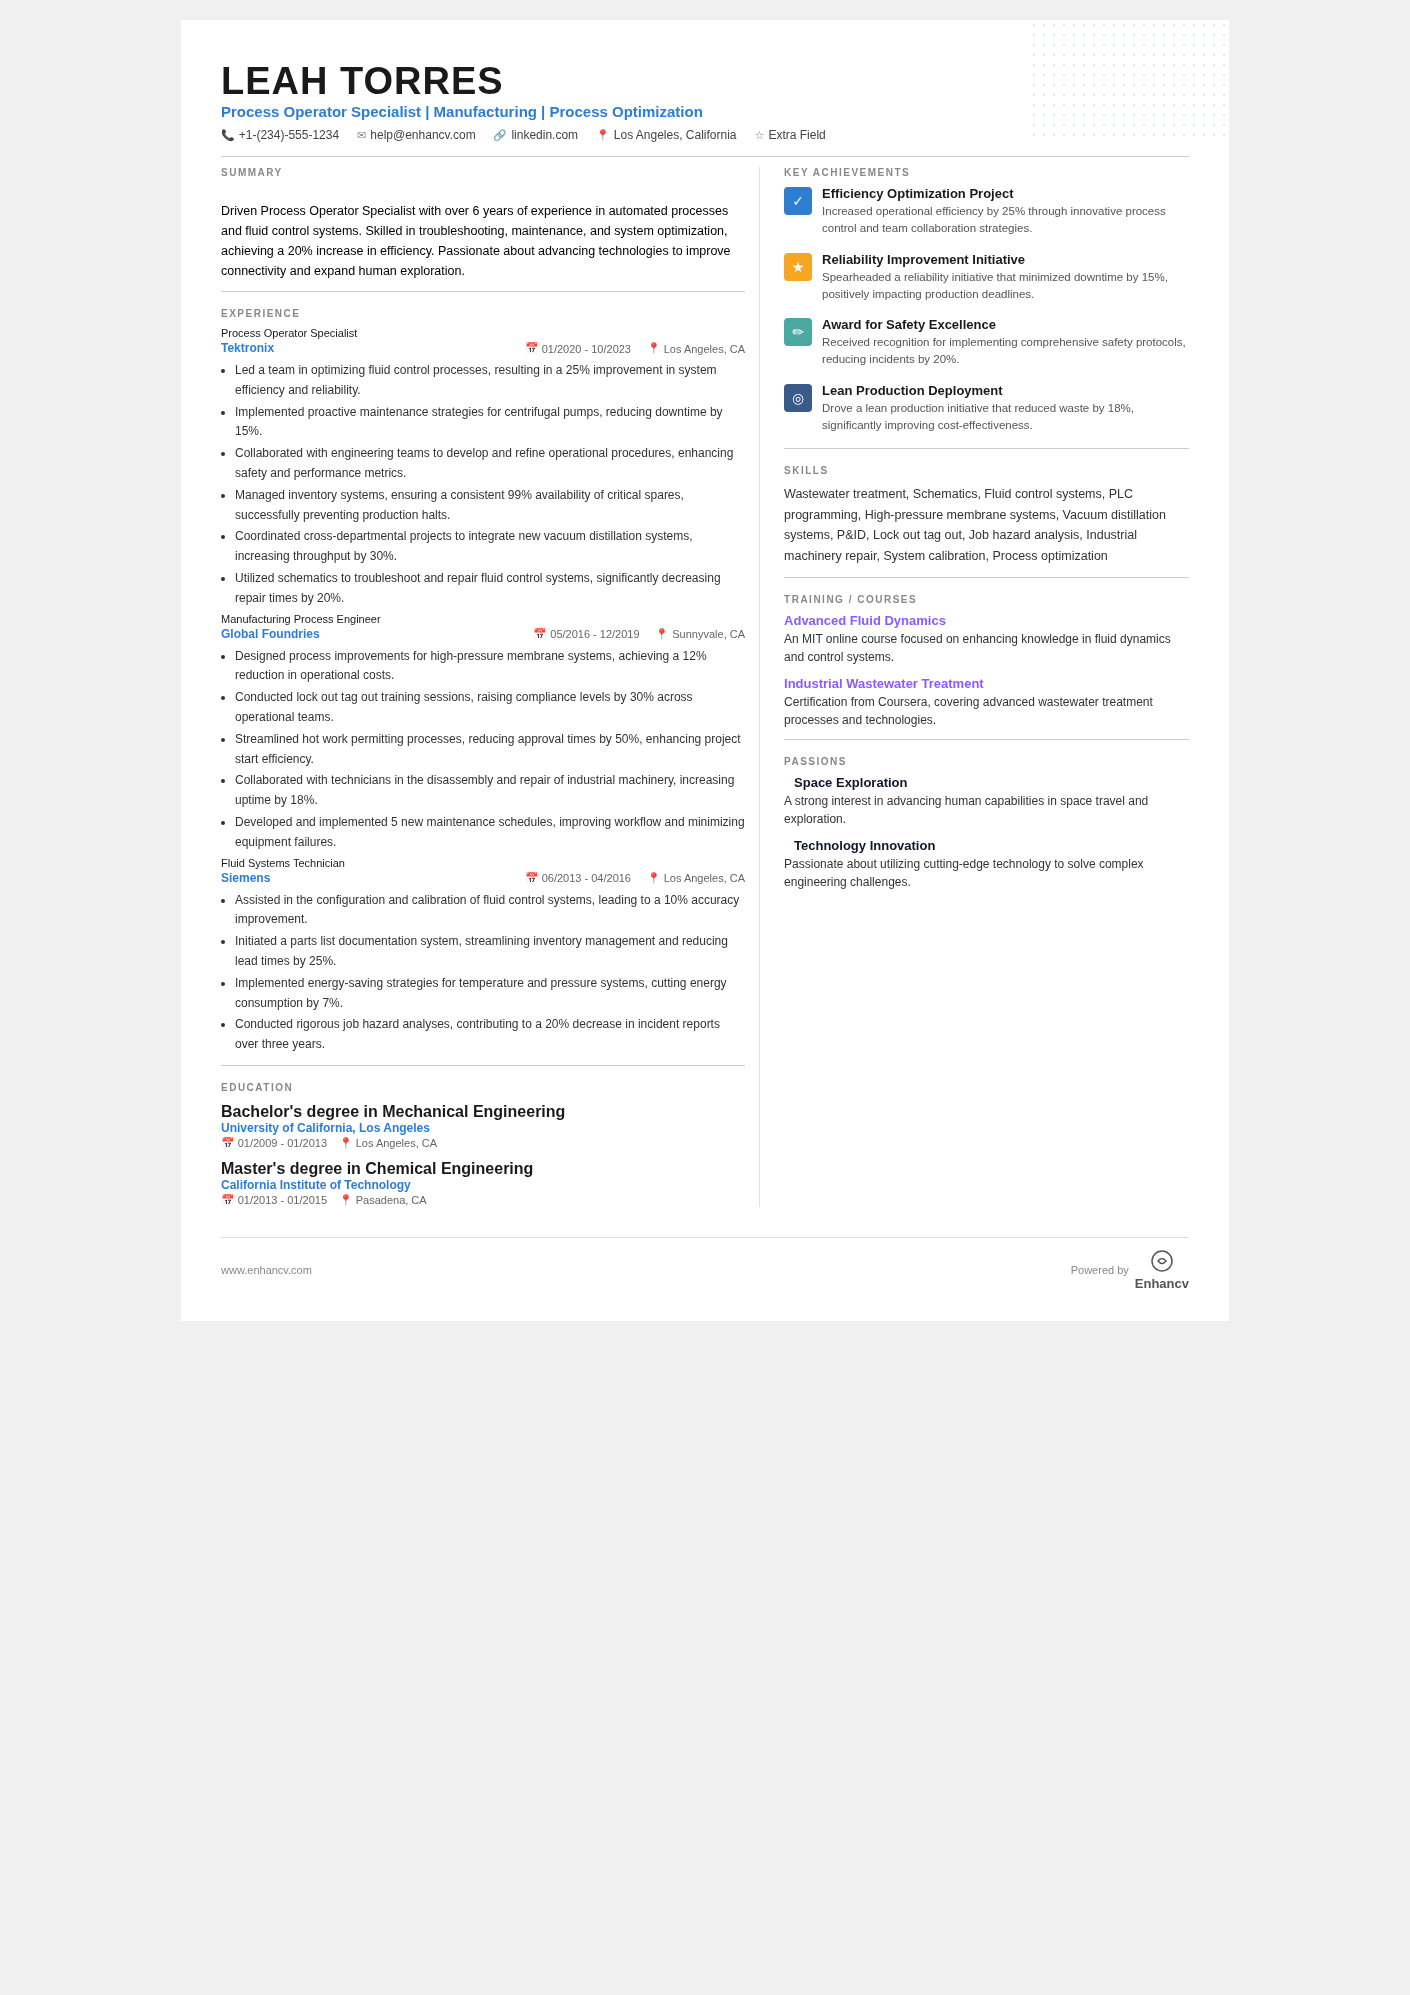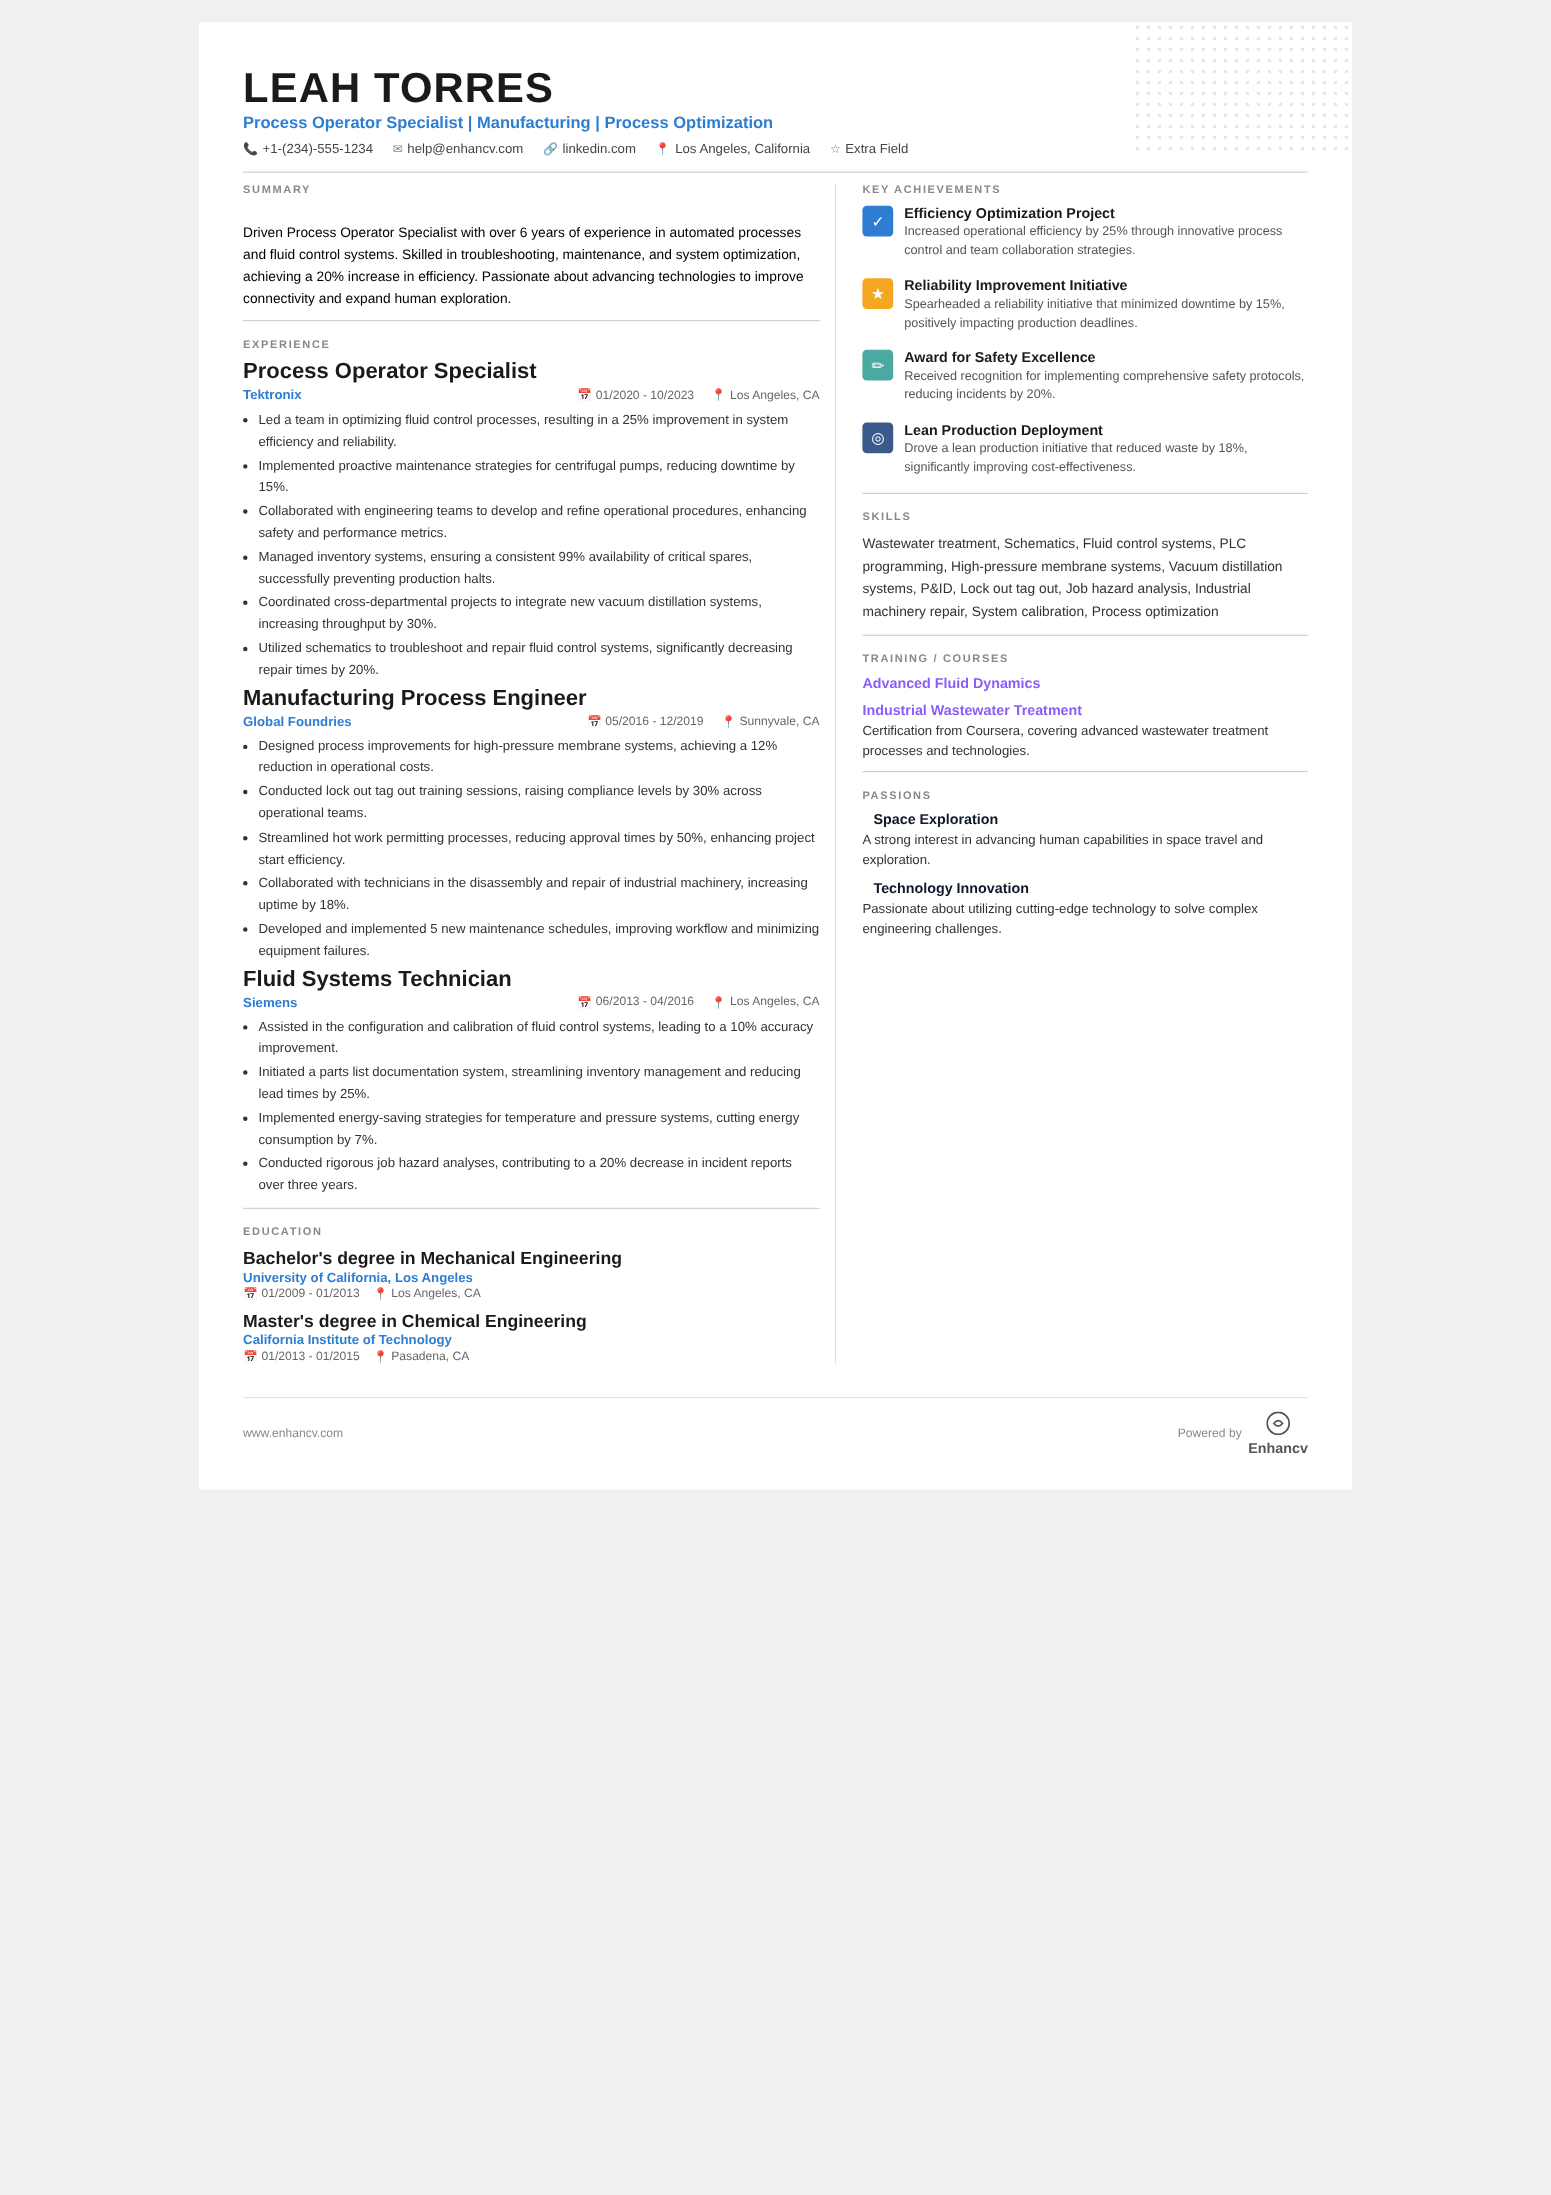--- a/index.html
+++ b/index.html
@@ -84,22 +84,22 @@
     .section-label:first-child { margin-top: 0; }
     
     .summary-text {
       font-size: 12.5px;
       color: #000000;
       line-height: 1.6;
       margin-top: 23px;
     }
     
     .exp-title {
-      font-size: 20px;
-      font-weight: 700;
+      font-size: 11px;
+      font-weight: 400;
       color: #1a1a1a;
       margin-top: 4px;
       margin-bottom: 2px;
     }
     .exp-company {
       font-size: 12px;
       color: #2d7dd2;
       font-weight: 600;
     }
     .exp-meta {
@@ -444,20 +444,21 @@
 
       <div class="section-label">SKILLS</div>
       <p class="skills-text">Wastewater treatment, Schematics, Fluid control systems, PLC programming, High-pressure membrane systems, Vacuum distillation systems, P&amp;ID, Lock out tag out, Job hazard analysis, Industrial machinery repair, System calibration, Process optimization</p>
 
       <hr class="divider">
 
       <div class="section-label">TRAINING / COURSES</div>
 
       <div class="training-item">
         <div class="training-title">Advanced Fluid Dynamics</div>
+        <div class="training-desc">An MIT online course focused on enhancing knowledge in fluid dynamics and control systems.</div>
       </div>
 
       <div class="training-item">
         <div class="training-title">Industrial Wastewater Treatment</div>
         <div class="training-desc">Certification from Coursera, covering advanced wastewater treatment processes and technologies.</div>
       </div>
 
       <hr class="divider">
 
       <div class="section-label">PASSIONS</div>

